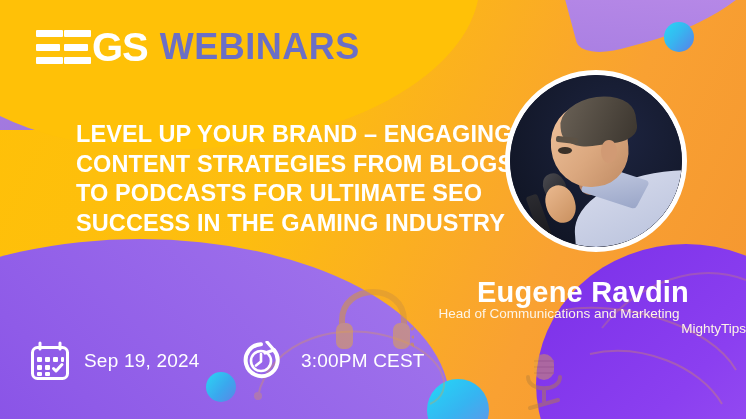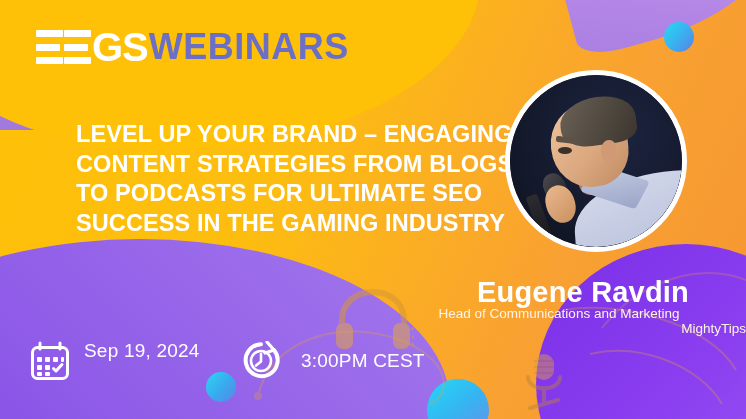--- a/index.html
+++ b/index.html
@@ -78,21 +78,21 @@
 
   .deco-swirl { position: absolute; opacity: .30; }
   .deco-swirl svg { display: block; }
 
   
   .logo-row {
     position: absolute;
     left: 36px; top: 30px;
     display: flex;
     align-items: center;
-    gap: 1px;
+    gap: 12px;
   }
   .logo-mark {
     display: flex;
     align-items: flex-end;
     gap: 1px;
   }
   .logo-e {
     display: flex;
     flex-direction: column;
     justify-content: space-between;
@@ -260,21 +260,21 @@
     text-align: right;
     color: #fdf4e6;
     font-size: 13.5px;
     font-weight: 400;
   }
 
   
   .meta-date {
     position: absolute;
     left: 30px; top: 340px;
-    display: flex; align-items: flex-start; gap: 14px;
+    display: flex; align-items: center; gap: 14px;
   }
   .meta-time {
     position: absolute;
     left: 241px; top: 341px;
     display: flex; align-items: center; gap: 20px;
   }
   .meta-text {
     color: #ffffff;
     font-size: 19px;
     font-weight: 400;

